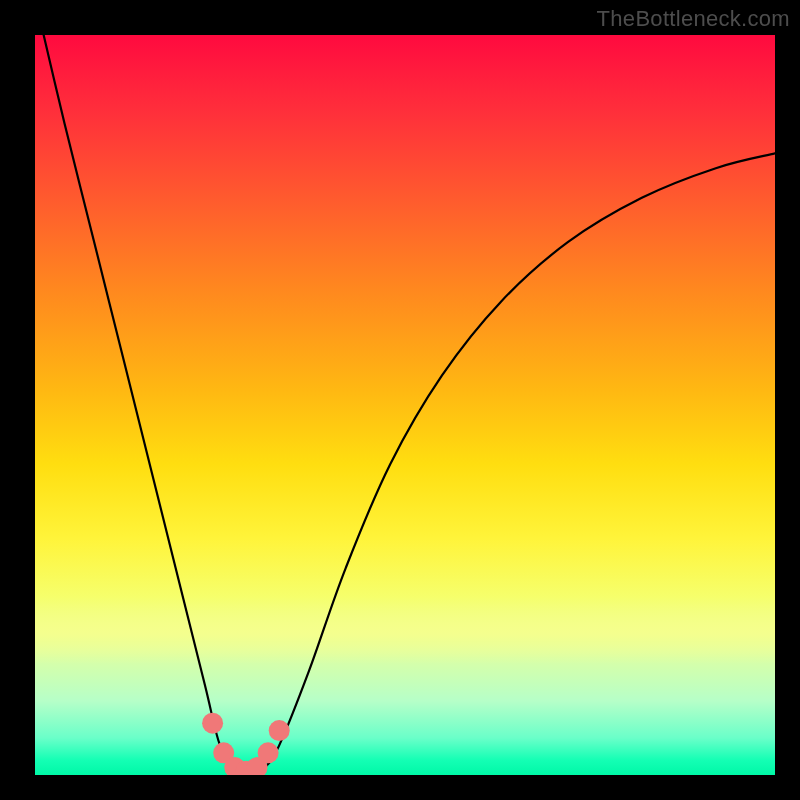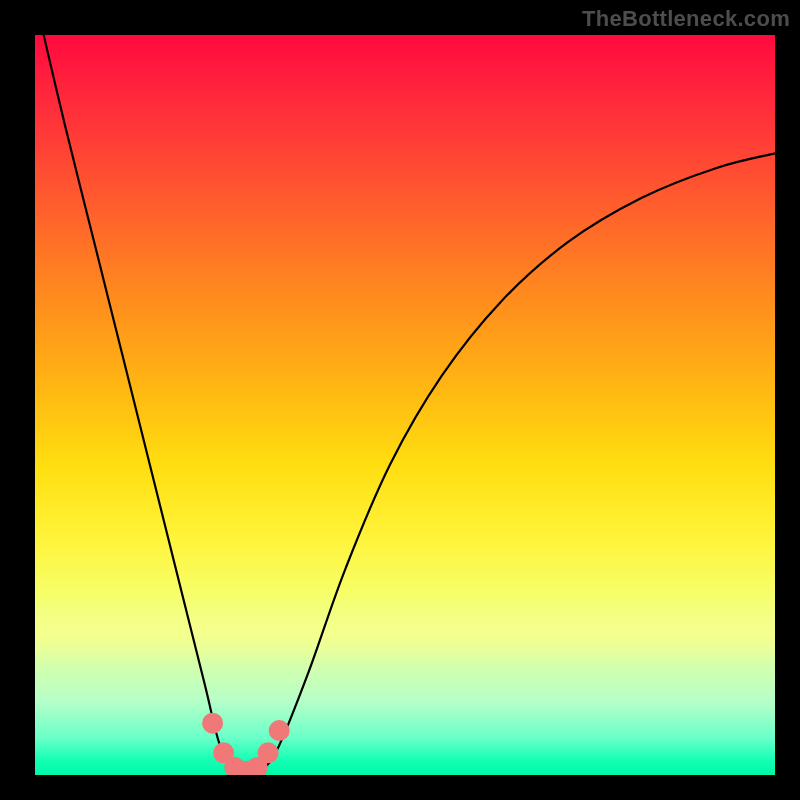--- a/index.html
+++ b/index.html
@@ -67,21 +67,21 @@
     top: 0;
     width: 100%;
     height: 100%;
   }
   .watermark {
     position: absolute;
     top: 6px;
     right: 10px;
     color: #4d4d4d;
     font-size: 22px;
-    font-weight: 700;
+    font-weight: 400;
     letter-spacing: 0.3px;
     font-family: Arial, Helvetica, sans-serif;
   }
 </style>
 </head>
 <body>
 
 <div class="frame">
 
   <div class="plot-area">

